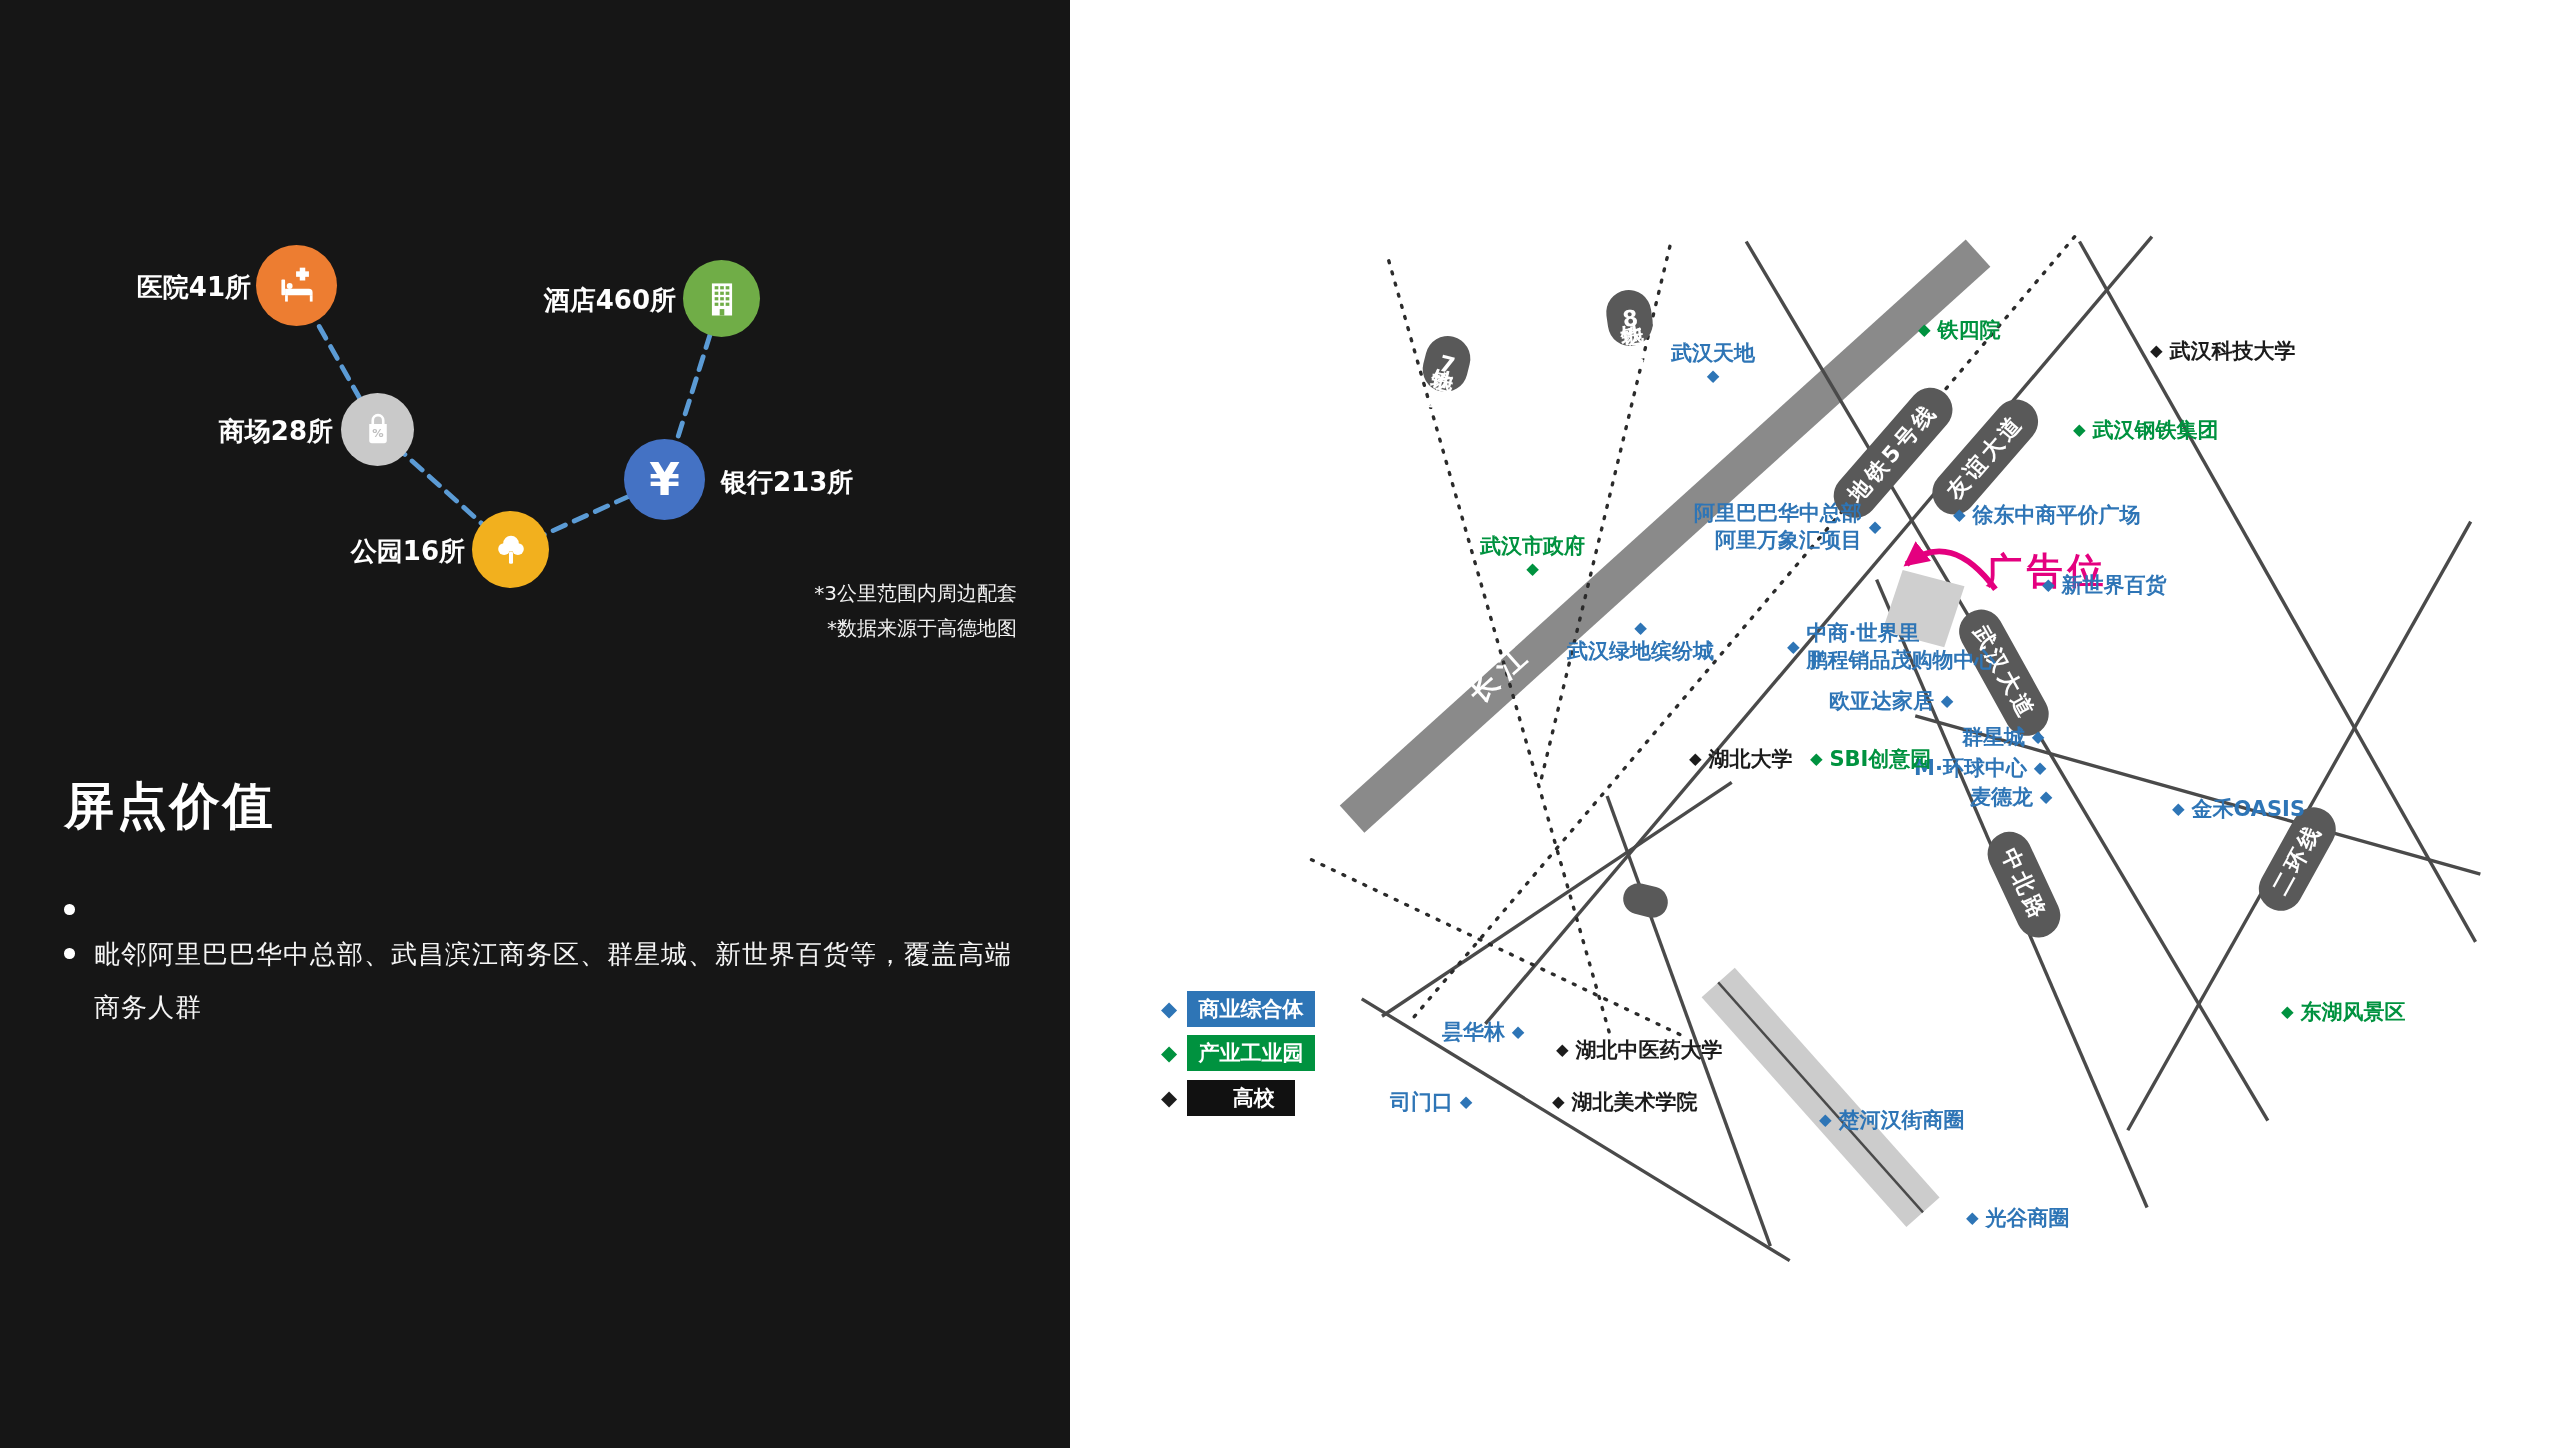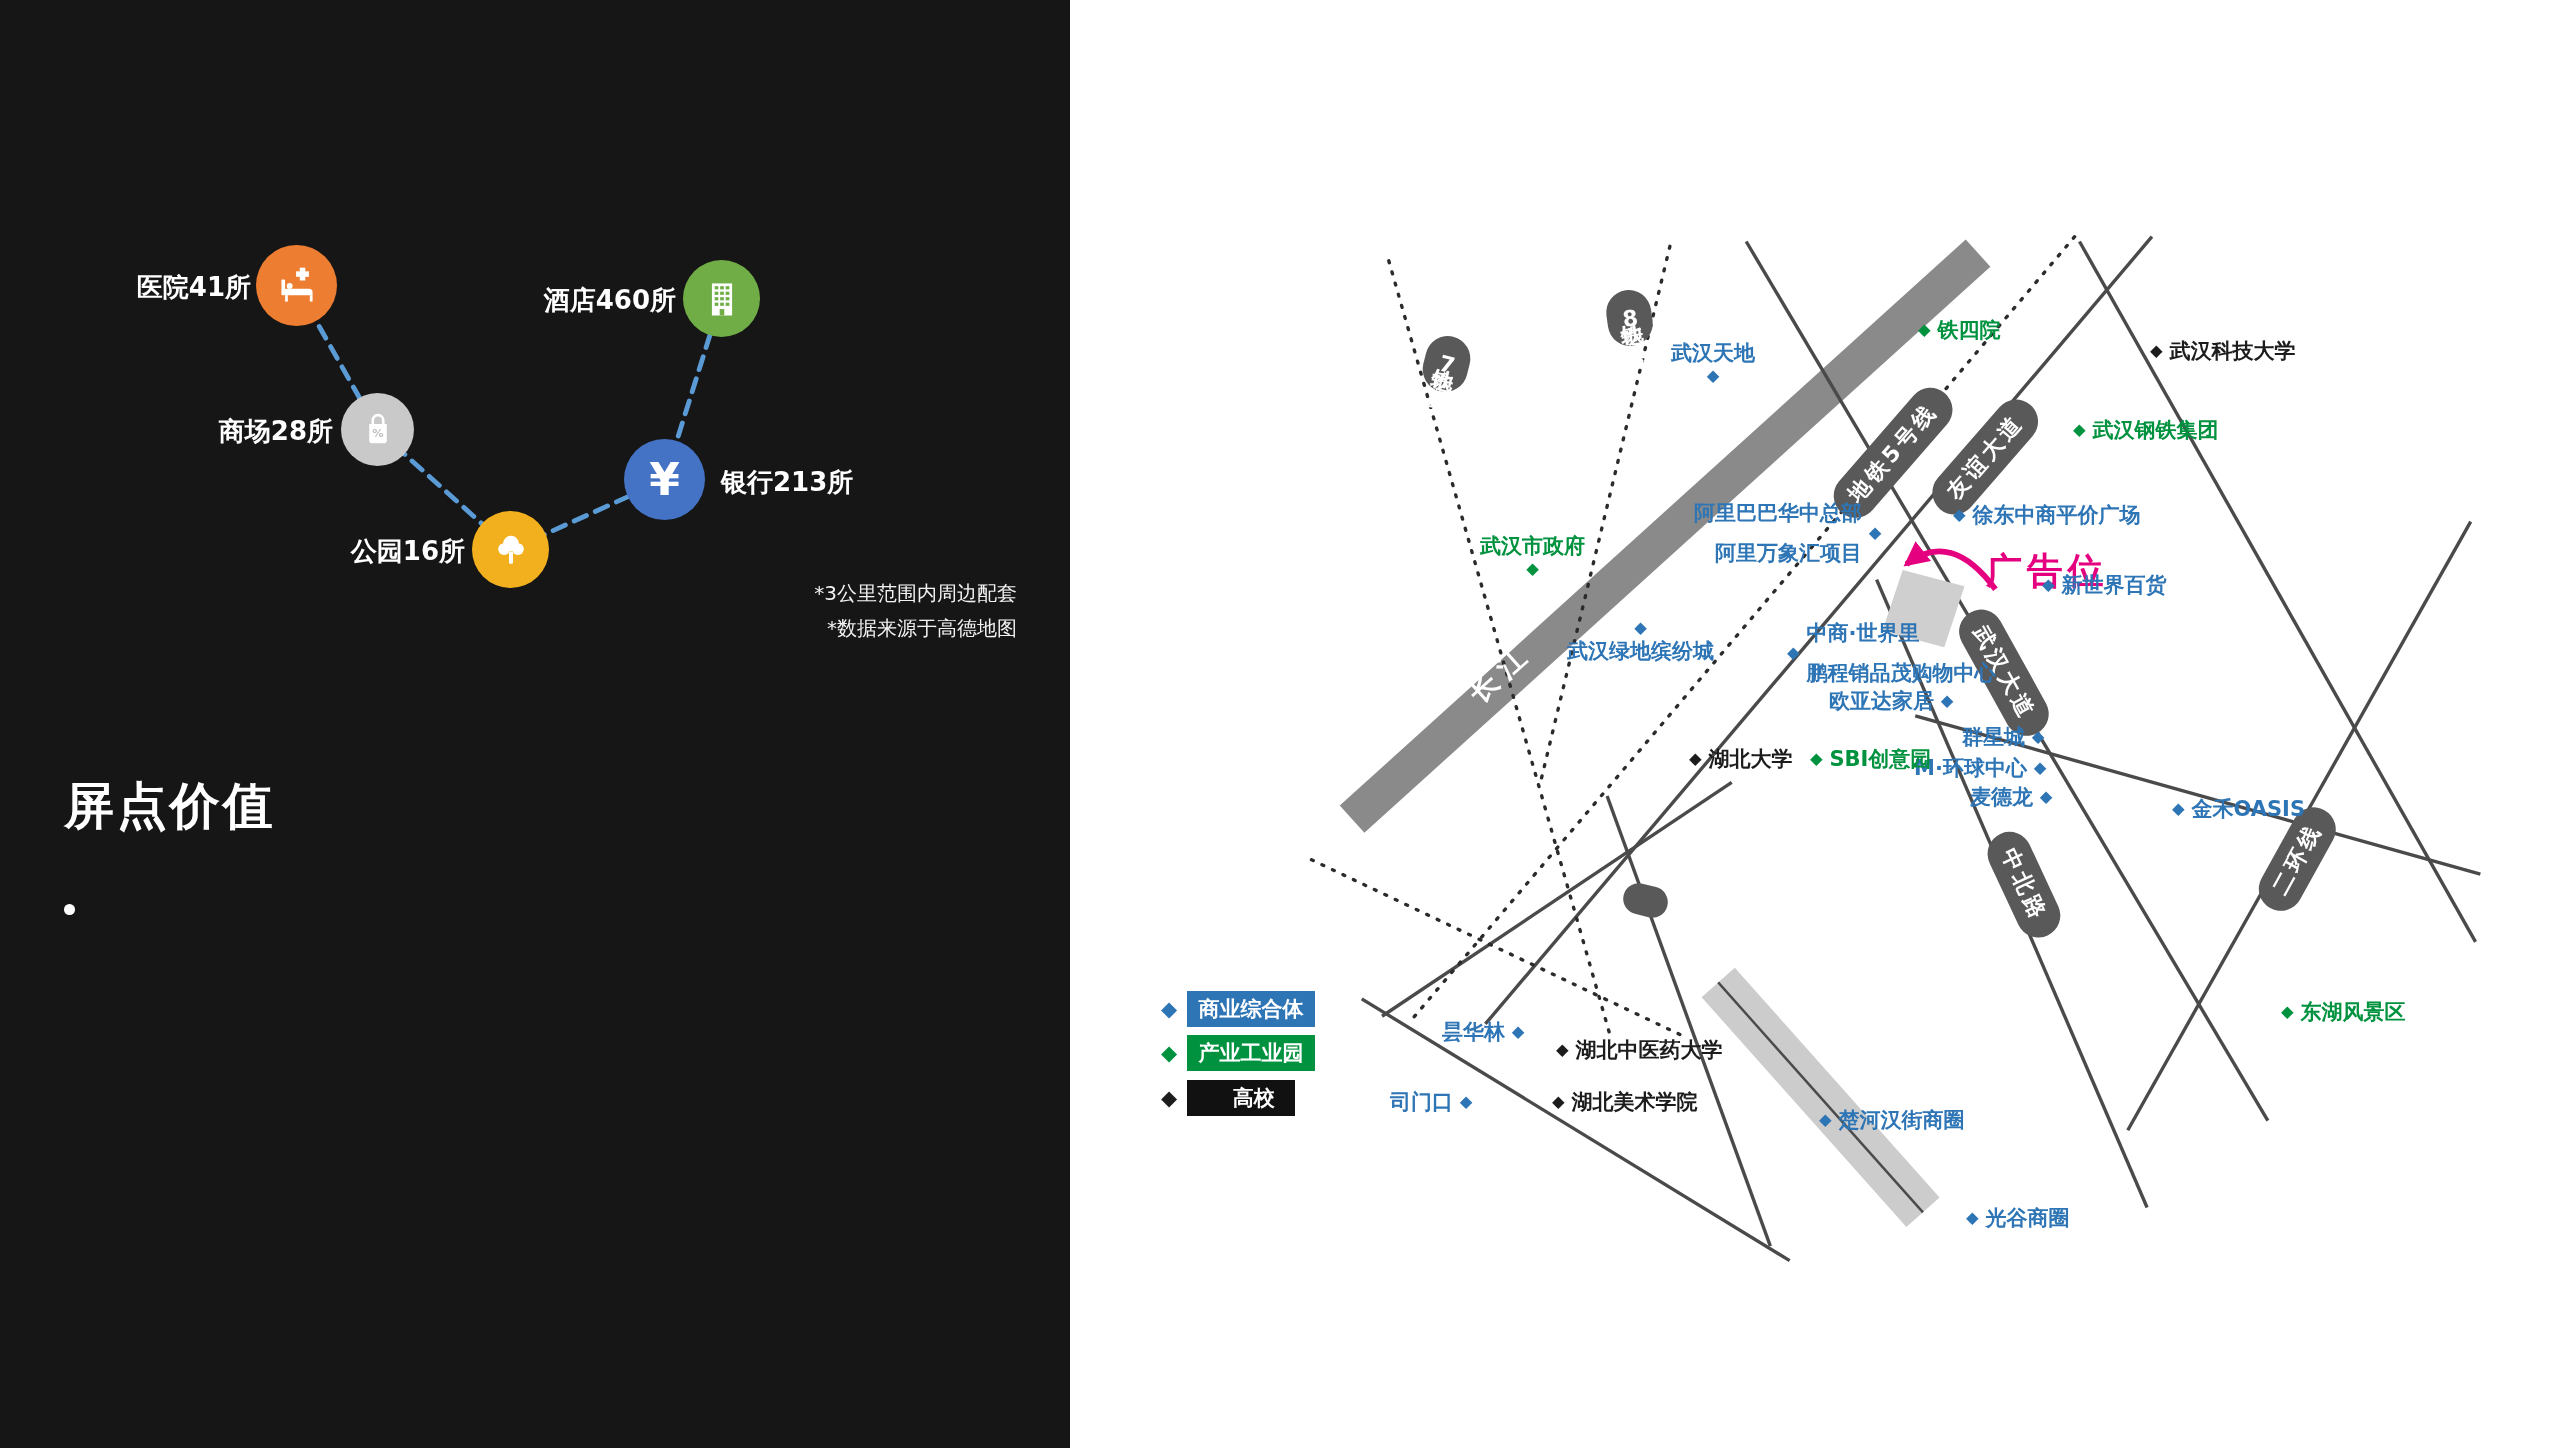--- a/index.html
+++ b/index.html
@@ -20,21 +20,21 @@
 
   
   #map-panel{position:absolute;left:1070px;top:0;width:1506px;height:1449px;background:#ffffff;}
   .map-svg{position:absolute;left:0;top:0;width:1506px;height:1449px;}
   .poi{position:absolute;display:flex;align-items:center;gap:6.8px;font-size:21px;font-weight:bold;white-space:nowrap;line-height:1.25;}
   .poi .dm{font-size:16.4px;line-height:1;}
   .poi--blue{color:#2e75b6;}
   .poi--green{color:#00923f;}
   .poi--black{color:#1c1c1c;}
   .poi--col{flex-direction:column;gap:1.9px;align-items:center;}
-  .poi .lines{display:flex;flex-direction:column;gap:14px;}
+  .poi .lines{display:flex;flex-direction:column;gap:1px;}
   .lines--right{align-items:flex-end;}
   .pill{position:absolute;background:#595959;color:#fff;border-radius:39px;font-size:22px;font-weight:bold;letter-spacing:3.9px;padding:6.8px 17.4px;white-space:nowrap;display:flex;align-items:center;justify-content:center;}
   .pill--v{writing-mode:vertical-rl;text-orientation:upright;padding:15.5px 7.7px;letter-spacing:0;}
   .river-label{position:absolute;left:394px;top:653px;color:#fff;font-size:29px;font-weight:bold;letter-spacing:7.7px;transform:rotate(-42deg);}
   .ad-label{position:absolute;left:916px;top:547px;color:#e4007f;font-size:36px;font-weight:bold;letter-spacing:4.8px;}
   .legend-row{position:absolute;display:flex;align-items:center;gap:9.7px;font-size:21px;}
   .legend-chip{color:#fff;font-weight:bold;padding:3.9px 11.6px;min-width:108px;box-sizing:border-box;}
   .chip--blue{background:#2e75b6;}
   .chip--green{background:#00923f;}
   .chip--black{background:#111111;padding-left:46px;}
@@ -117,20 +117,24 @@
     <div class="notes">
       <div>*3公里范围内周边配套</div>
       <div>*数据来源于高德地图</div>
     </div>
 
     <div class="heading">屏点价值</div>
 
     <div class="bullets">
       <div class="bullet">
         <span class="dot"></span>
+      </div>
+      <div class="bullet">
+        <span class="dot"></span>
+        <p>毗邻阿里巴巴华中总部、武昌滨江商务区、群星城、新世界百货等，覆盖高端商务人群</p>
       </div>
     </div>
   </div>
 
   <div id="map-panel">
 
     <svg class="map-svg" viewBox="0 0 1559 1500">
       <defs>
         <marker id="ah" markerUnits="userSpaceOnUse" markerWidth="30" markerHeight="30" refX="22" refY="13" orient="auto">
           <path d="M0,0 L26,13 L0,26 Z" fill="#e4007f"></path>

